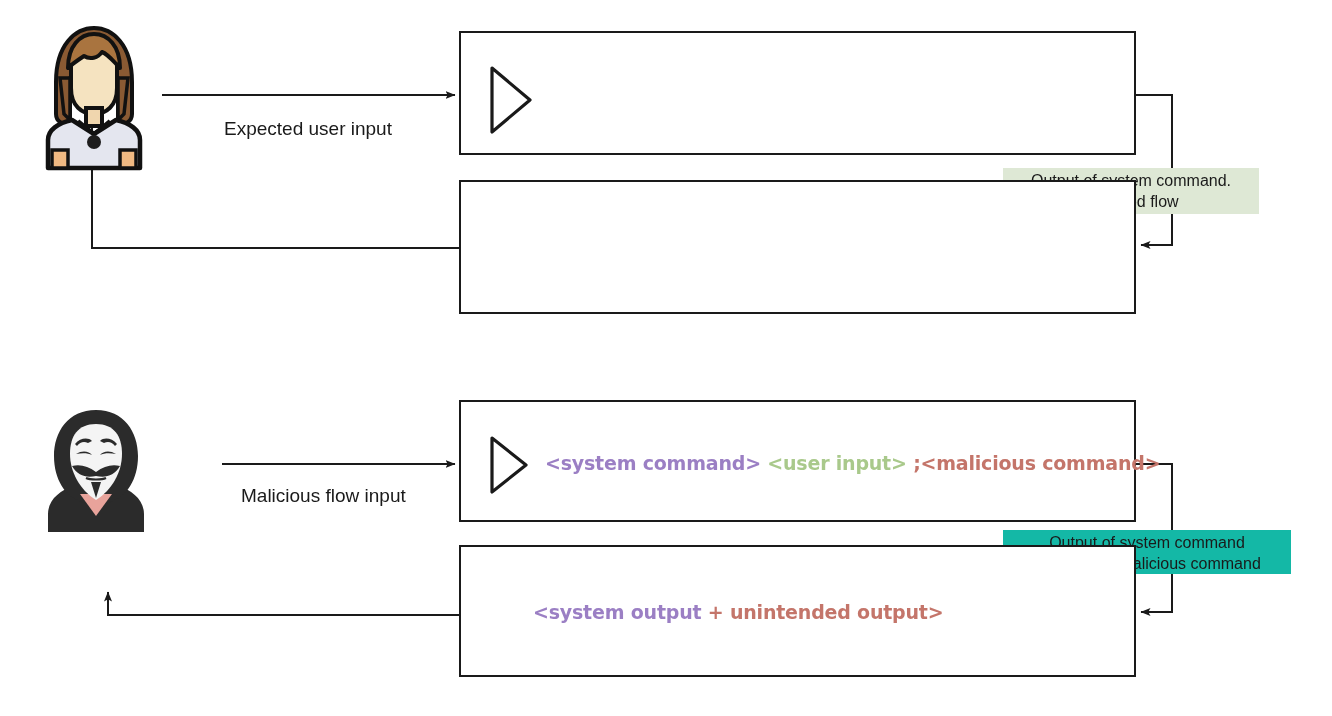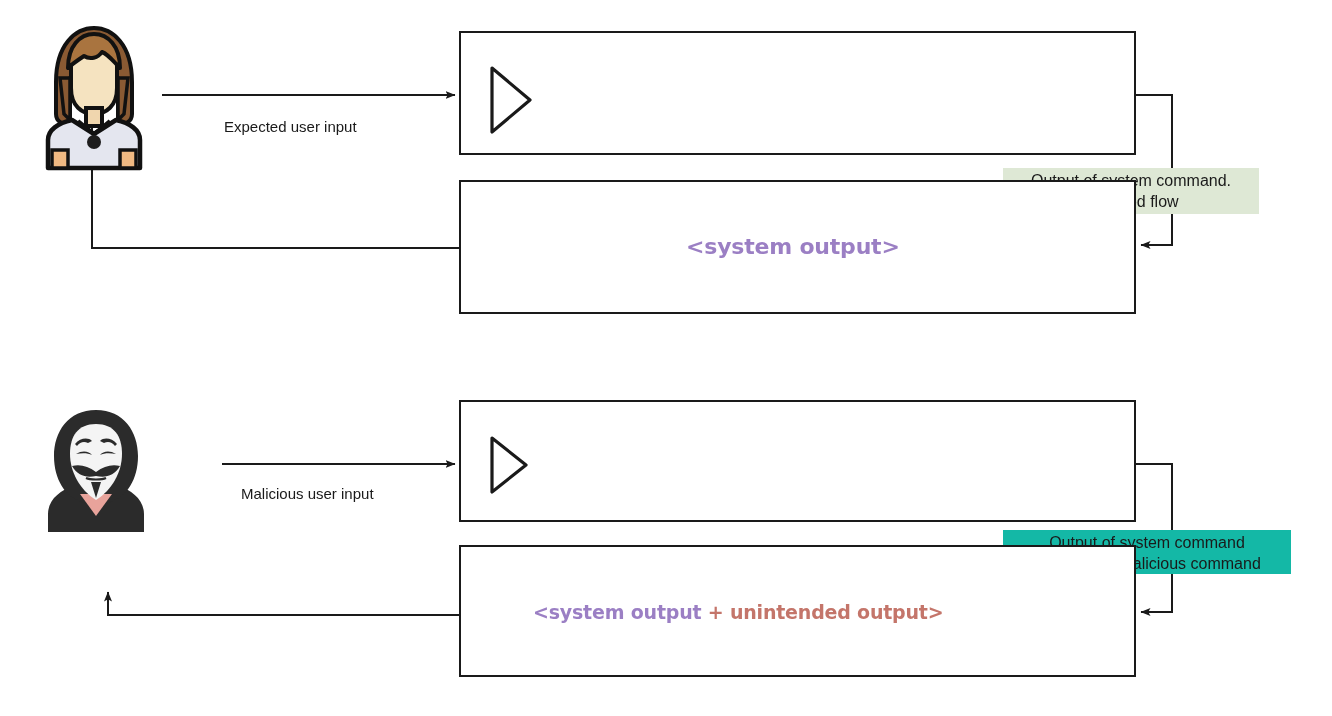--- a/index.html
+++ b/index.html
@@ -53,21 +53,21 @@
     padding: 2px 6px 0 6px;
   }
   .callout-green { background: #dee8d5; }
   .callout-pink  { background: #14b8a6; }
 
   
   .edge-label {
     position: absolute;
     white-space: nowrap;
     font-family: "Liberation Sans", sans-serif;
-    font-size: 15px;
+    font-size: 19px;
     color: #1a1a1a;
   }
 
   svg.lines {
     position: absolute;
     left: 0; top: 0;
     width: 1332px;
     height: 716px;
     overflow: visible;
     pointer-events: none;
@@ -144,23 +144,20 @@
   </svg>
 
 
   <div class="callout callout-green" style="left:1003px; top:168px; width:256px; height:46px;">
     <div>Output of system command.</div>
     <div>Intended flow</div>
   </div>
 
   <div class="abs proc-box" style="left:459px; top:180px; width:677px; height:134px;"></div>
 
-  <div class="code-line" style="left:686px; top:234px; font-size:22px;">
-    <span class="c-purple">&lt;system output&gt;</span>
-  </div>
 
   <div class="abs" style="left:42px; top:406px;">
     <svg class="avatar" width="108" height="128" viewBox="0 0 108 128">
 
       <path d="M6 126 L6 108 C6 94 18 84 32 80 L54 92 L76 80
                C90 84 102 94 102 108 L102 126 Z" fill="#2b2b2b"></path>
 
       <path d="M54 4 C26 4 12 26 12 50 C12 74 24 90 36 94
                L54 104 L72 94 C84 90 96 74 96 50 C96 26 82 4 54 4 Z" fill="#2b2b2b"></path>
 
@@ -177,28 +174,33 @@
 
       <path d="M30 60 C38 58 46 60 54 66 C62 60 70 58 78 60
                C72 70 64 72 54 70 C44 72 36 70 30 60 Z" fill="#2b2b2b"></path>
 
       <path d="M49 76 L59 76 L54 92 Z" fill="#2b2b2b"></path>
 
       <path d="M44 72 C48 74 60 74 64 72" fill="none" stroke="#2b2b2b" stroke-width="2"></path>
     </svg>
   </div>
 
-  <div class="edge-label" style="left:241px; top:485px;">Malicious user input</div>
+  <div class="edge-label" style="left:241px; top:485px;">Malicious flow input</div>
 
   <div class="abs proc-box" style="left:459px; top:400px; width:677px; height:122px;"></div>
 
   <svg class="abs" style="left:487px; top:434px;" width="44" height="62" viewBox="0 0 44 62">
     <path d="M5 4 L39 31 L5 58 Z" fill="#ffffff" stroke="#1a1a1a" stroke-width="3.2" stroke-linejoin="round"></path>
   </svg>
 
+  <div class="code-line" style="left:545px; top:452px; font-size:19px;">
+    <span class="c-purple">&lt;system command&gt;</span>
+    <span class="c-green">&lt;user input&gt;</span>
+    <span class="c-red">;&lt;malicious command&gt;</span>
+  </div>
 
   <div class="callout callout-pink" style="left:1003px; top:530px; width:288px; height:44px;">
     <div>Output of system command</div>
     <div>+ attacker's malicious command</div>
   </div>
 
   <div class="abs proc-box" style="left:459px; top:545px; width:677px; height:132px;"></div>
 
   <div class="code-line" style="left:533px; top:601px; font-size:19px;">
     <span class="c-purple">&lt;system output</span>

